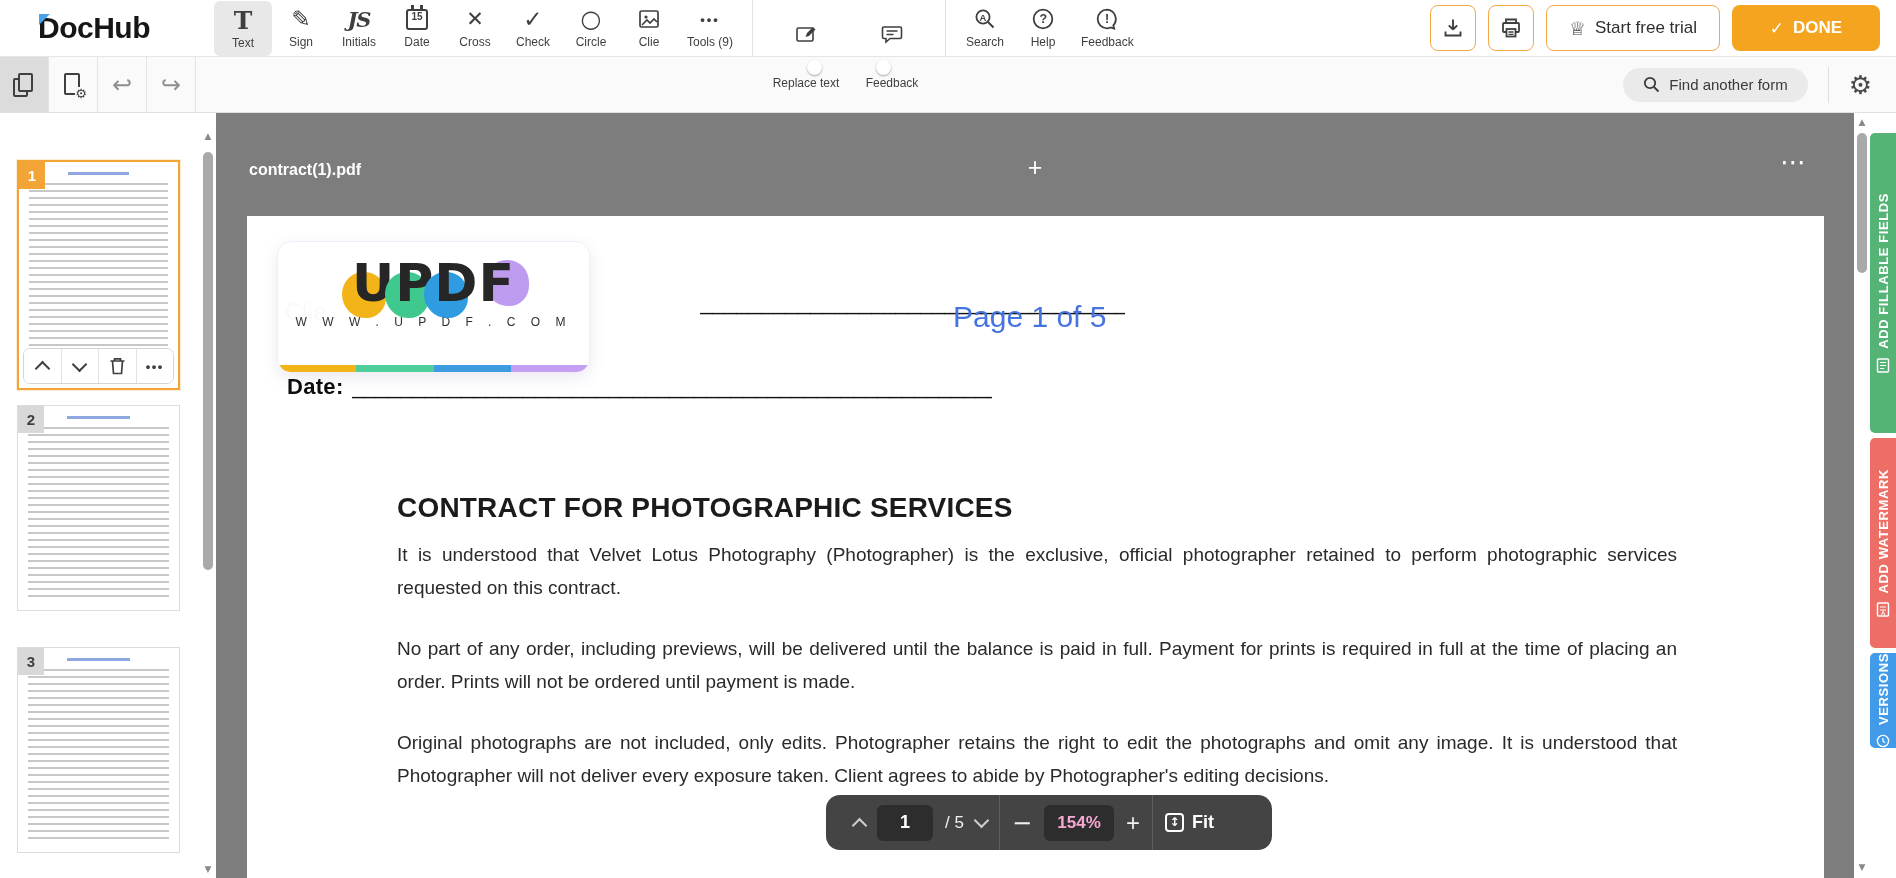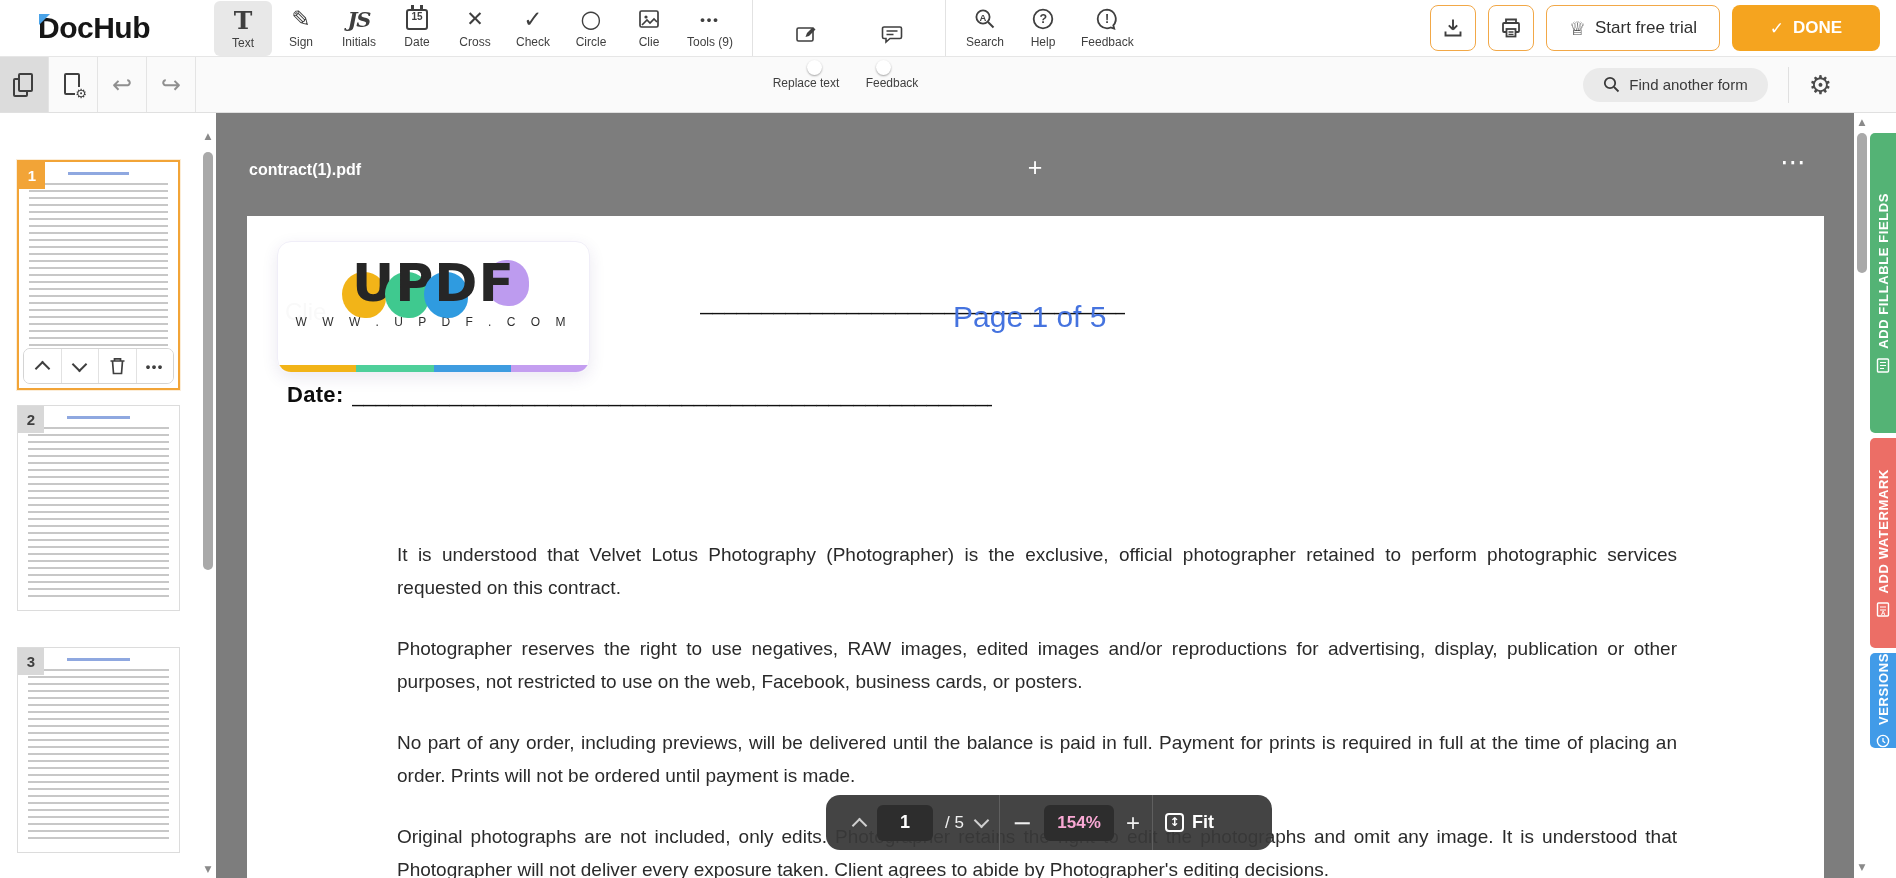--- a/index.html
+++ b/index.html
@@ -66,21 +66,21 @@
   .sub-btn.sel { background:#dcdcdc; }
   .sub-btn .arrow-glyph { font-size:24px; color:#8f8f8f; }
   .pages-ico { position:relative; width:22px; height:24px; }
   .pages-ico i { position:absolute; border:2px solid #3f3f3f; border-radius:2px; background:#fafafa; width:15px; height:19px; display:block; }
   .pages-ico i:nth-child(1){ left:0; top:5px; }
   .pages-ico i:nth-child(2){ left:5px; top:0; }
   .sub-btn.sel .pages-ico i { background:#dcdcdc; }
   .docgear-ico { position:relative; width:22px; height:24px; }
   .docgear-ico .doc { position:absolute; left:2px; top:0; width:16px; height:22px; border:2px solid #3f3f3f; border-radius:2px; }
   .docgear-ico .gear-s { position:absolute; right:-3px; bottom:-3px; font-size:13px; color:#3f3f3f; background:#fafafa; line-height:13px; }
-  .sub-right { margin-left:auto; display:flex; align-items:center; margin-right:64px; }
+  .sub-right { margin-left:auto; display:flex; align-items:center; margin-right:24px; }
   .find-pill { height:34px; border-radius:17px; background:#eaeaea; border:none; padding:0 20px;
     display:flex; align-items:center; gap:9px; font-size:15px; color:#3a3a3a; cursor:pointer; }
   .sub-sep { width:1px; height:36px; background:#e0e0e0; margin:0 20px; }
   .gear-btn { background:none; border:none; font-size:26px; color:#4a4a4a; cursor:pointer; line-height:26px; }
 
   
   .sidebar { position:absolute; left:0; top:113px; width:200px; height:765px; background:#fff; }
   .thumb { position:absolute; left:17px; width:163px; background:#fff; border:1px solid #dcdcdc; cursor:pointer; }
   .thumb.sel { border:2px solid #f2a437; box-shadow:0 0 0 1px rgba(242,164,55,.2); }
   .thumb .badge { position:absolute; left:0; top:0; min-width:26px; height:27px; padding:0 6px;
@@ -129,21 +129,21 @@
   .wm-strip { position:absolute; left:0; right:0; bottom:0; height:7px; display:flex; }
   .wm-strip i { flex:1; }
   .wm-strip i:nth-child(1){ background:#f2b418; }
   .wm-strip i:nth-child(2){ background:#4ecf9a; }
   .wm-strip i:nth-child(3){ background:#3e9ce0; }
   .wm-strip i:nth-child(4){ background:#c49ef0; }
 
   .uline { position:absolute; overflow:hidden; white-space:nowrap; font-size:22px; color:#111; letter-spacing:0; z-index:0; }
   .client-line { left:453px; top:74px; width:425px; height:34px; }
   .page-indicator { position:absolute; left:706px; top:84px; font-size:30px; color:#4573df; z-index:1; }
-  .date-row { position:absolute; left:40px; top:166px; display:flex; align-items:baseline; z-index:3; }
+  .date-row { position:absolute; left:40px; top:158px; display:flex; align-items:baseline; z-index:3; }
   .date-label { font-size:22px; font-weight:800; color:#0d0d0d; letter-spacing:.3px; }
   .date-line { position:static; display:inline-block; overflow:hidden; white-space:nowrap; width:640px; height:32px; font-size:22px; color:#111; margin-left:8px; }
 
   .doc-heading { position:absolute; left:150px; top:276px; font-size:28px; font-weight:800; color:#1b1b1b; letter-spacing:.2px; }
   .doc-body { position:absolute; left:150px; top:322px; width:1280px; }
   .doc-body p { font-size:19px; line-height:33px; color:#2a2a2a; text-align:justify; margin-bottom:28px; }
 
   
   .pagebar { position:absolute; left:826px; top:795px; width:446px; height:55px; border-radius:14px;
     background:rgba(56,56,56,0.94); display:flex; align-items:center; padding:0 16px; z-index:50; color:#e8e8e8; }
@@ -428,24 +428,24 @@
       </div>
 
       <span class="uline client-line">____________________________________________________________</span>
       <span class="page-indicator">Page 1 of 5</span>
 
       <div class="date-row">
         <span class="date-label">Date:</span>
         <span class="date-line">______________________________________________________________________</span>
       </div>
 
+      <h1 class="doc-heading">CONTRACT FOR PHOTOGRAPHIC SERVICES</h1>
 
       <div class="doc-body">
         <p>It is understood that Velvet Lotus Photography (Photographer) is the exclusive, official photographer retained to perform photographic services requested on this contract.</p>
-        <p>Photographer reserves the right to use negatives, RAW images, edited images and/or reproductions for advertising, display, publication or other purposes, not restricted to use on the web, Facebook, business cards, or posters.</p>
         <p>No part of any order, including previews, will be delivered until the balance is paid in full. Payment for prints is required in full at the time of placing an order. Prints will not be ordered until payment is made.</p>
         <p>Original photographs are not included, only edits. Photographer retains the right to edit the photographs and omit any image. It is understood that Photographer will not deliver every exposure taken. Client agrees to abide by Photographer's editing decisions.</p>
       </div>
     </div>
   </main>
 
   <div class="scrollstrip strip-right">
     <span class="sarrow glyph" style="top:4px;">▲</span>
     <span class="sthumb" style="top:20px; height:140px;"></span>
     <span class="sarrow glyph" style="bottom:6px;">▼</span>

